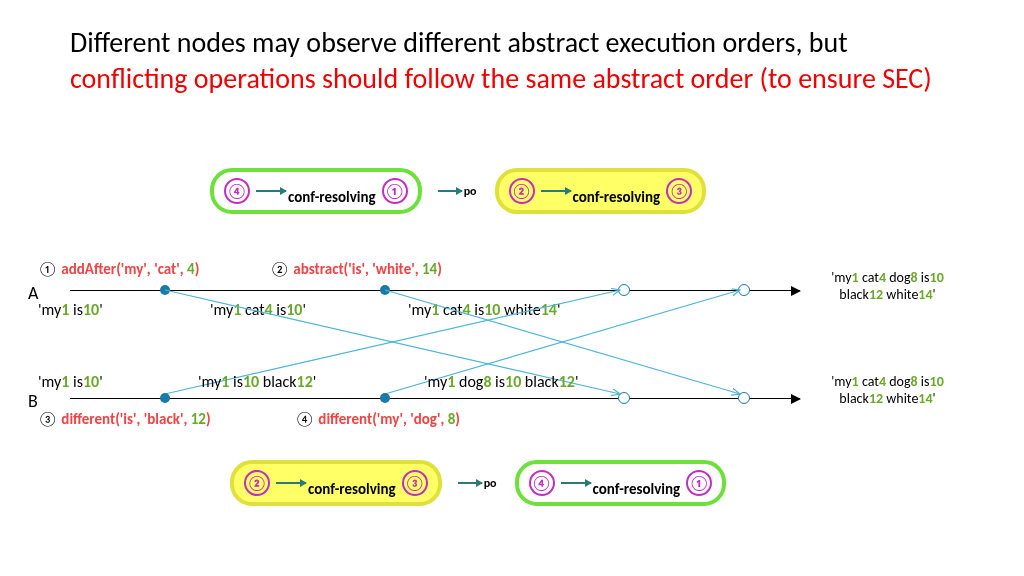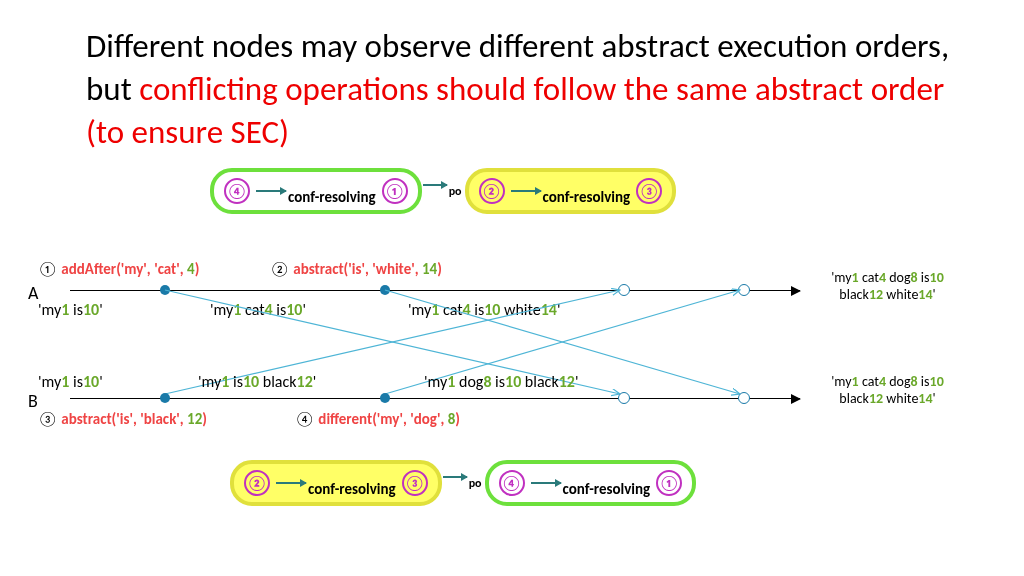--- a/index.html
+++ b/index.html
@@ -1,26 +1,26 @@
 <!DOCTYPE html>
 <html><head>
 <meta charset="utf-8">
 <style>
 body{margin:0;padding:0;width:1024px;height:576px;font-family:Calibri,Arial,sans-serif;background:#fff;color:#000;position:relative}
-.title{position:absolute;left:86px;top:25px;width:870px;font-size:33px;line-height:1.3}
+.title{position:absolute;left:70px;top:25px;width:870px;font-size:28px;line-height:1.3}
 .title .red{color:#e00}
 .pill-group{position:absolute;display:flex;align-items:center;gap:0}
 .pill{border-radius:22px;padding:4px 10px;display:flex;align-items:center;gap:6px;border:4px solid}
 .pill.green{border-color:#6de03c;background:#fff}
 .pill.yellow{border-color:#e0e03c;background:#ffff66}
 .circ{display:inline-flex;width:22px;height:22px;border:2px solid #c030c0;border-radius:50%;align-items:center;justify-content:center;color:#c030c0;font-weight:bold;font-size:15px}
 .conf{font-size:15px;font-weight:bold;margin-top:12px;margin-left:-4px}
 .arr{display:inline-block;width:30px;height:2px;background:#2a7a7a;position:relative}
 .arr::after{content:"";position:absolute;right:-1px;top:-3px;border-left:7px solid #2a7a7a;border-top:4px solid transparent;border-bottom:4px solid transparent}
-.po-link{display:flex;font-size:12px;font-weight:bold;margin:0 1px}
+.po-link{display:flex;align-items:center;font-size:12px;font-weight:bold;margin:0 16px}
 .po-link .arr{width:24px}
 .timeline{position:absolute;left:70px;height:1px}
 .axis{position:absolute;left:0;width:730px;height:0;border-top:1.5px solid #000}
 .axis::after{content:"";position:absolute;right:-1px;top:-5px;border-left:10px solid #000;border-top:5px solid transparent;border-bottom:5px solid transparent}
 .tlabel{position:absolute;left:-42px;font-size:18px}
 .dot{position:absolute;width:10px;height:10px;background:#1a7aa8;border-radius:50%;top:-5px}
 .ring{position:absolute;width:10px;height:10px;border:1.5px solid #1a7aa8;border-radius:50%;top:-6px;background:#fff}
 .op{position:absolute;font-size:15px;white-space:nowrap}
 .op .fn{color:#ef4444;font-weight:bold}
 .op .g{color:#6aa82a;font-weight:bold}
@@ -87,21 +87,21 @@
 <div class="timeline" style="top:398px">
   <div class="tlabel" style="top:-8px">B</div>
   <div class="axis"></div>
   <div class="dot" style="left:90px"></div>
   <div class="dot" style="left:310px"></div>
   <div class="ring" style="left:548px"></div>
   <div class="ring" style="left:668px"></div>
   <div class="state" style="left:-32px;top:-26px">'my<span class="g">1</span> is<span class="g">10</span>'</div>
   <div class="state" style="left:128px;top:-26px">'my<span class="g">1</span> is<span class="g">10</span> black<span class="g">12</span>'</div>
   <div class="state" style="left:354px;top:-26px">'my<span class="g">1</span> dog<span class="g">8</span> is<span class="g">10</span> black<span class="g">12</span>'</div>
-  <div class="op" style="left:-32px;top:12px"><span>③ </span><span class="fn">abstract('is', 'black', </span><span class="g">12</span><span class="fn">)</span></div>
+  <div class="op" style="left:-32px;top:12px"><span>③ </span><span class="fn">different('is', 'black', </span><span class="g">12</span><span class="fn">)</span></div>
   <div class="op" style="left:225px;top:12px"><span>④ </span><span class="fn">different('my', 'dog', </span><span class="g">8</span><span class="fn">)</span></div>
   <div class="final" style="left:730px;top:-24px;width:175px">'my<span class="g">1</span> cat<span class="g">4</span> dog<span class="g">8</span> is<span class="g">10</span><br>black<span class="g">12</span> white<span class="g">14</span>'</div>
 </div>
 
 <div class="pill-group" style="left:230px;top:460px">
   <div class="pill yellow">
     <span class="circ">②</span>
       <span class="arr"></span>
       <span class="conf">conf-resolving</span>
       <span class="circ">③</span>

